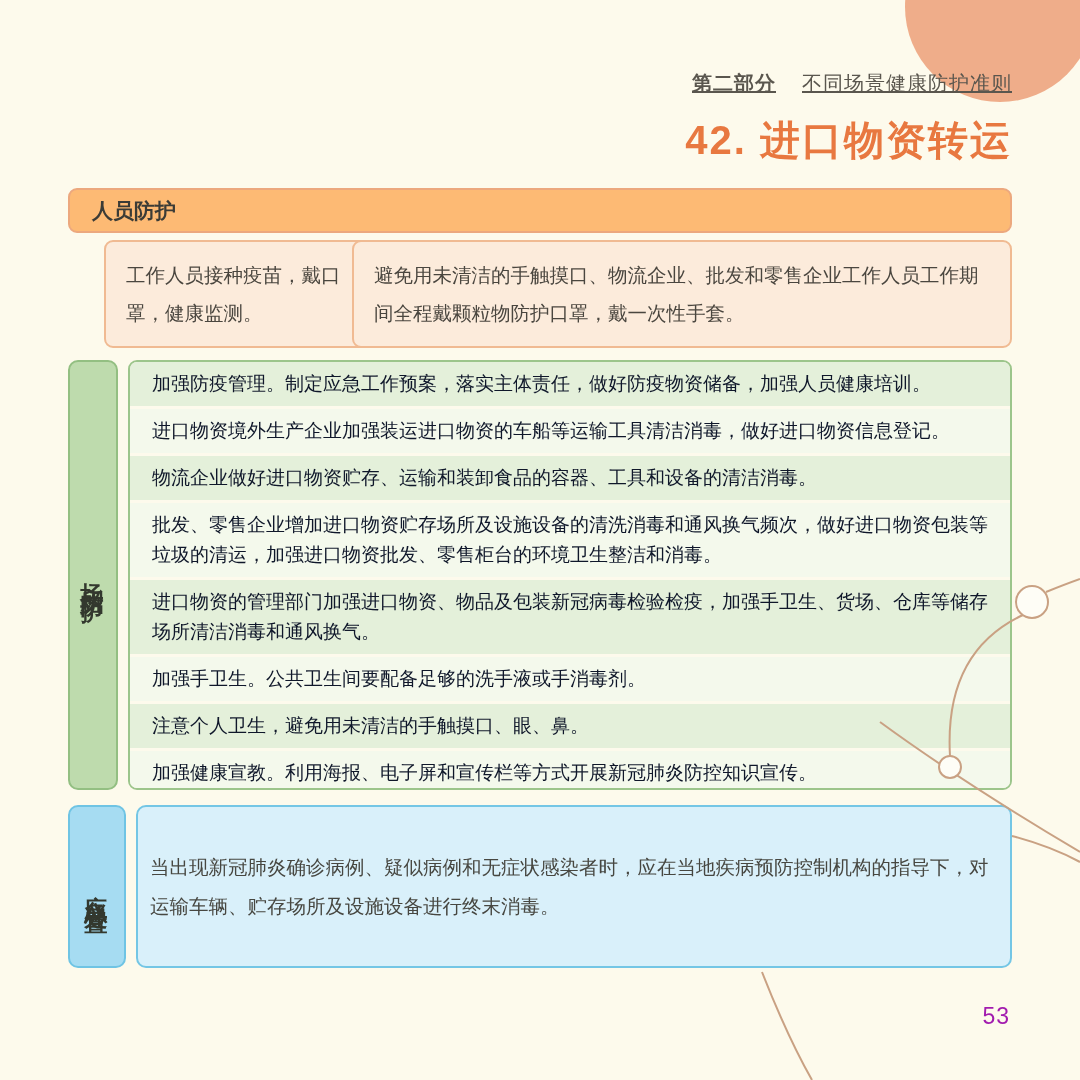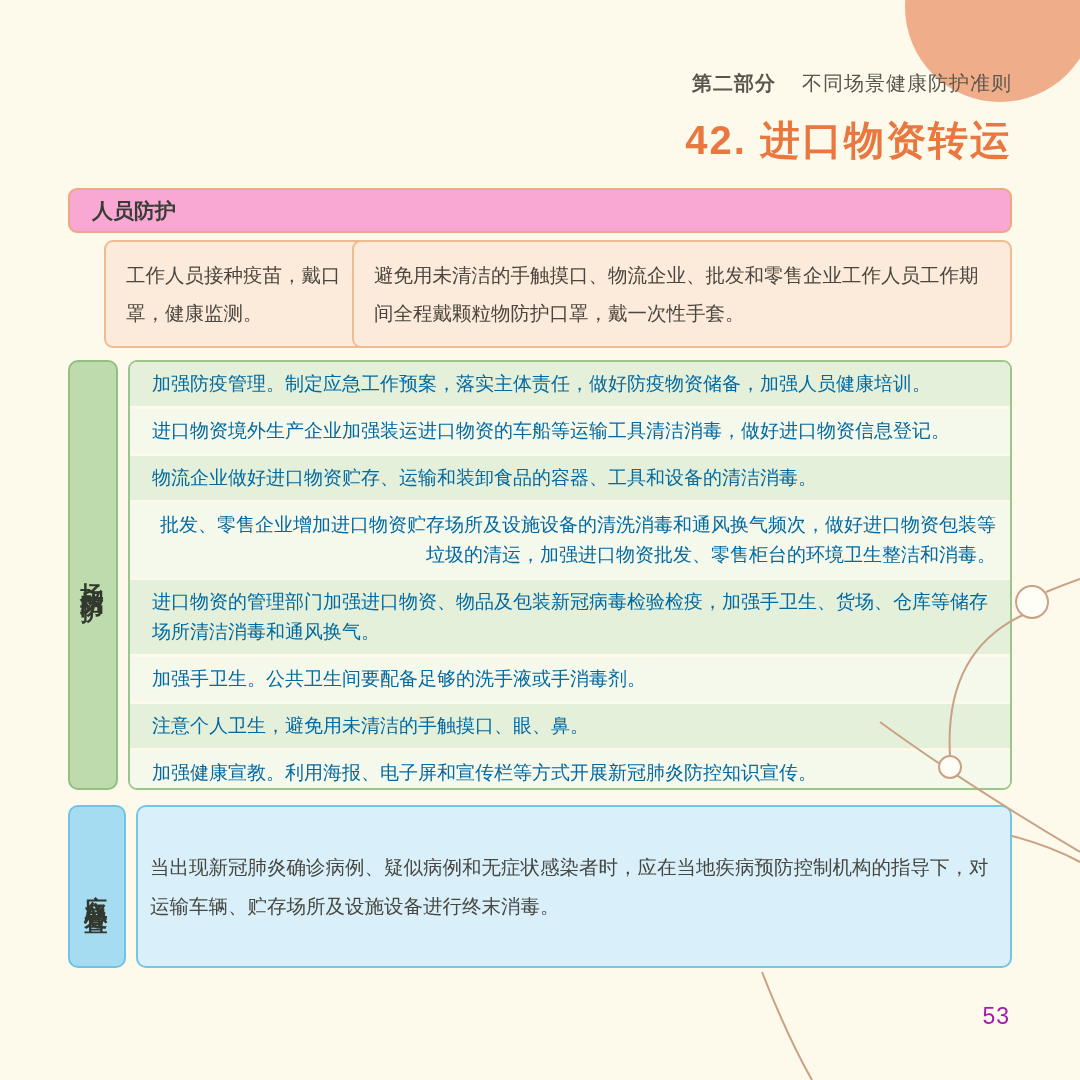--- a/index.html
+++ b/index.html
@@ -26,37 +26,38 @@
     pointer-events:none;
   }
   
   .header-line{
     position:absolute;
     top:70px;right:68px;
     font-size:20px;
     color:#5A564E;
     z-index:4;
     letter-spacing:1px;
+    text-decoration:underline;
   }
   .header-line .part{margin-right:26px;font-weight:bold;}
   .page-title{
     position:absolute;
     top:113px;right:68px;
     font-size:40px;
     font-weight:bold;
     color:#E87840;
     z-index:4;
     letter-spacing:2px;
   }
   
   .sec1-bar{
     position:absolute;
     left:68px;top:188px;width:944px;height:45px;
     box-sizing:border-box;
-    background:#f9a8d4;
+    background:#fdba74;
     border:2px solid #ECA87E;
     border-radius:9px;
     display:flex;align-items:center;
     padding-left:22px;
     font-size:21px;font-weight:bold;color:#3B3B36;
     z-index:3;
   }
   .peach-box{
     position:absolute;
     top:240px;height:108px;
@@ -98,27 +99,27 @@
     overflow:hidden;
     z-index:3;
     display:flex;flex-direction:column;
   }
   .g-row{
     box-sizing:border-box;
     flex:1 1 auto;
     padding:7px 14px 7px 22px;
     font-size:19px;
     line-height:1.58;
-    color:#0369a1;
+    color:#0f172a;
     display:flex;align-items:center;
     border-bottom:3px solid #FDFAEC;
   }
   .g-row:last-child{border-bottom:none;}
   .g-row.tint-a{background:#E4F0DA;}
-  .g-row.tint-b{background:#F4F9EC;text-align:right;}
+  .g-row.tint-b{background:#F4F9EC;}
   
   .side-blue{
     left:68px;top:805px;width:58px;height:163px;
     background:#A6DCF2;
     border:2px solid #6FC4E4;
   }
   .blue-box{
     position:absolute;
     left:136px;top:805px;width:876px;height:163px;
     box-sizing:border-box;

